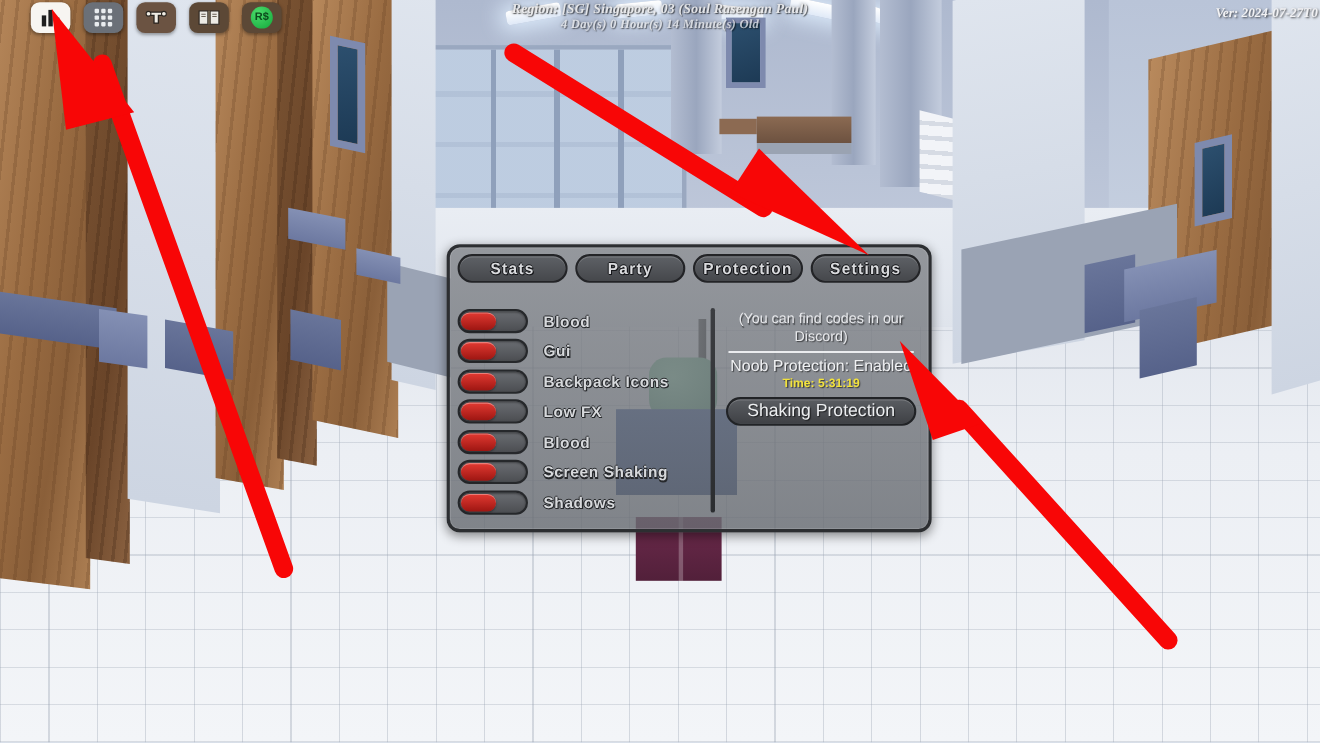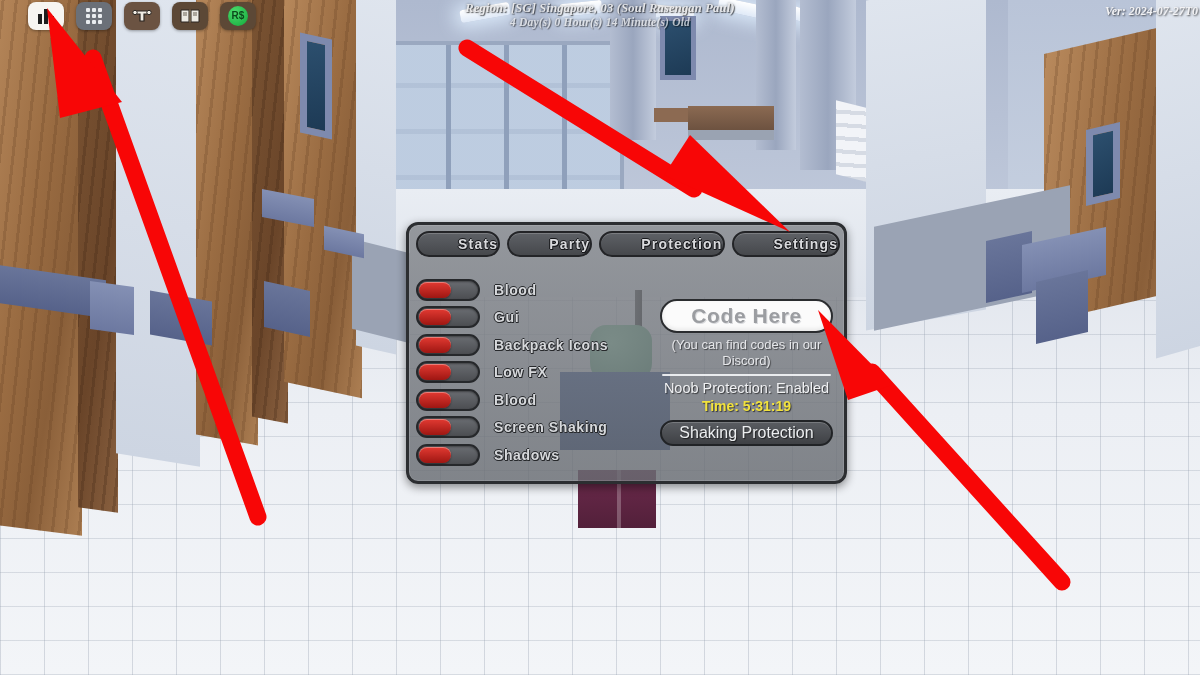--- a/index.html
+++ b/index.html
@@ -161,24 +161,24 @@
   .tab {
     flex:1; border-radius:13px; border:2px solid #232427;
     background:linear-gradient(180deg,#5e6166,#46484c);
     display:flex; align-items:center; justify-content:center;
     box-shadow:inset 0 1px 0 rgba(255,255,255,.18);
   }
   .tab span {
     font-family:"Liberation Sans", sans-serif; font-weight:bold;
     font-size:14px; letter-spacing:1.2px; color:#d9dadd;
     text-shadow:1px 1px 0 #16171a, -1px 0 0 #16171a, 0 -1px 0 #16171a, 0 1px 0 #16171a;
-    font-stretch:condensed; transform:scaleY(1.05);padding-left:40px;
-  }
-
-  .body { display:flex; margin-top:9px; height:212px;align-items:center; }
+    font-stretch:condensed; transform:scaleY(1.05);
+  }
+
+  .body { display:flex; margin-top:21px; height:212px; }
   .left-col { width:228px; }
   .divider-v {
     width:4px; margin:2px 10px 24px 2px; border-radius:2px;
     background:linear-gradient(180deg,#3b3d41,#2b2d30);
   }
   .right-col { flex:1; padding-right:4px; }
 
   .toggle-row { display:flex; align-items:center; height:27.5px; }
   .switch {
     width:64px; height:22px; border-radius:11px;
@@ -212,21 +212,21 @@
     text-shadow:1px 1px 1px rgba(0,0,0,.55);
   }
   .divider-h {
     height:2px; margin:5px 2px 4px; background:rgba(245,246,248,.9); border-radius:1px;
   }
   .protection {
     text-align:center; color:#f0f1f3; font-size:14.5px;
     text-shadow:1px 1px 1px rgba(0,0,0,.6);
   }
   .time {
-    text-align:center; color:#f2e23c; font-size:14px; font-weight:bold; margin-top:2px;
+    text-align:center; color:#f2e23c; font-size:11px; font-weight:bold; margin-top:2px;
     text-shadow:1px 1px 1px rgba(0,0,0,.6);
   }
   .disable-btn {
     margin-top:6px; height:26px; border-radius:13px; border:2px solid #212326;
     background:linear-gradient(180deg,#5a5d62,#3f4145);
     display:flex; align-items:center; justify-content:center;
     box-shadow:inset 0 1px 0 rgba(255,255,255,.18);
   }
   .disable-btn span {
     font-size:16px; color:#eceef0;
@@ -409,23 +409,20 @@
           <div class="switch">
               <div class="knob"></div>
             </div>
           <div class="toggle-label">Shadows</div>
         </div>
       </div>
 
       <div class="divider-v"></div>
 
       <div class="right-col">
-        <div class="code-box">
-          <span>Code Here</span>
-        </div>
         <div class="hint">(You can find codes in our Discord)</div>
         <div class="divider-h"></div>
         <div class="protection">Noob Protection: Enabled</div>
         <div class="time">Time: 5:31:19</div>
         <div class="disable-btn">
           <span>Shaking Protection</span>
         </div>
       </div>
 
     </div>

